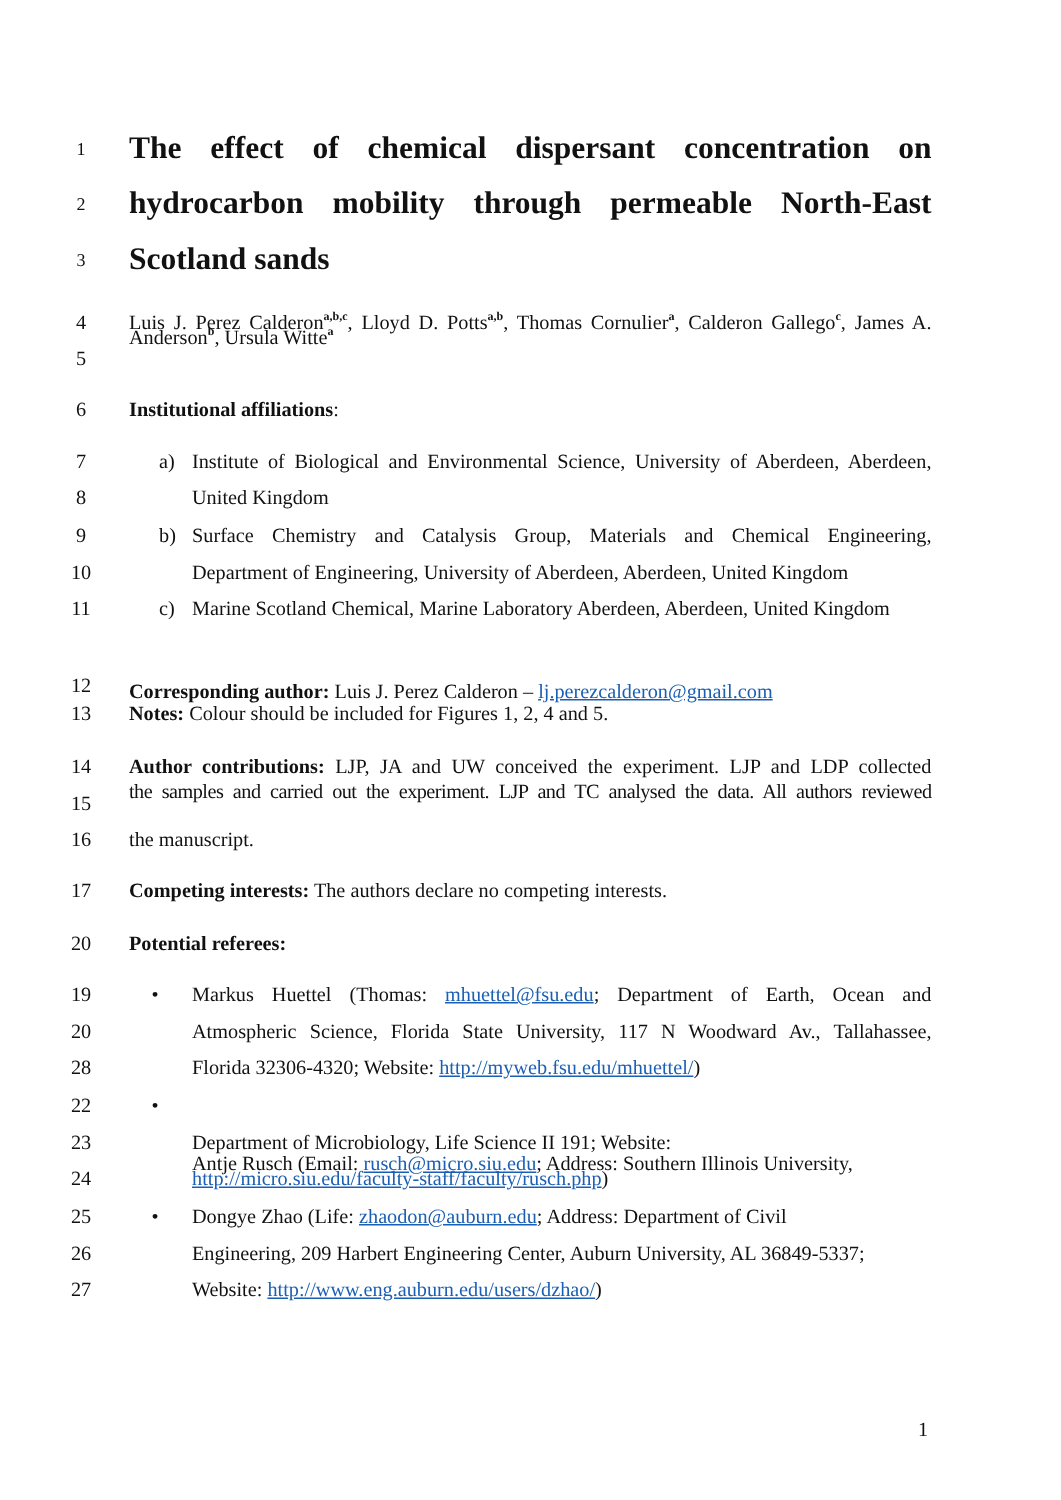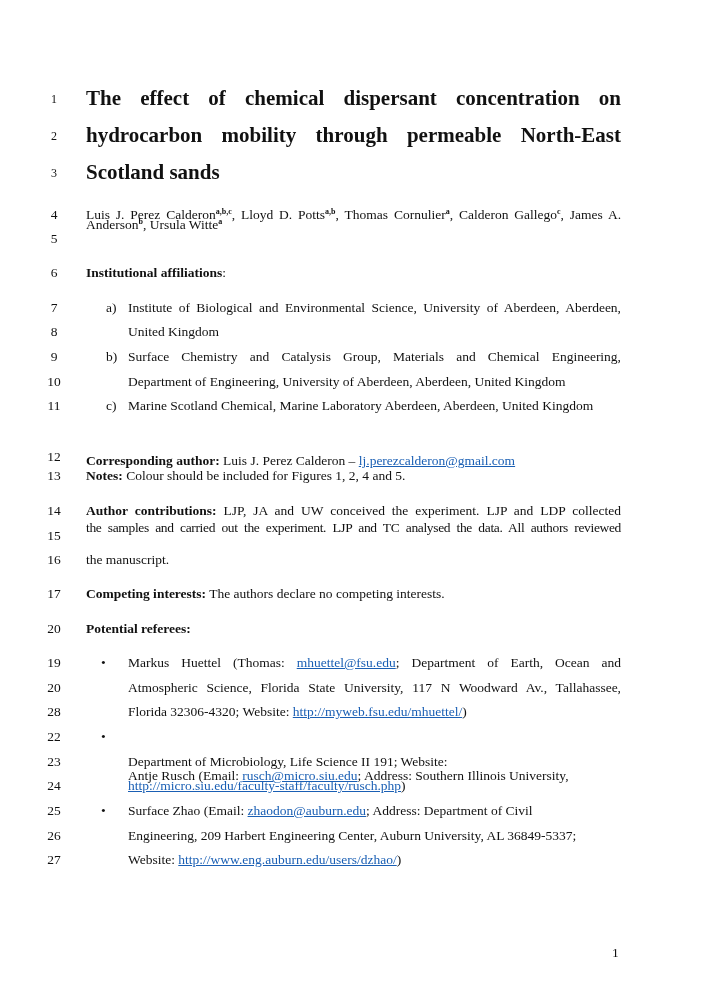--- a/index.html
+++ b/index.html
@@ -81,19 +81,19 @@
 <span class="ln" style="top:729px">22</span>
 <span class="bullet" style="top:729px">•</span>
 <div class="line ind2" style="top:768px"><span>Antje Rusch (Email: </span><a>rusch@micro.siu.edu</a><span>; Address: Southern Illinois University,</span></div>
 <span class="ln" style="top:754px">23</span>
 <div class="line ind2" style="top:754px">Department of Microbiology, Life Science II 191; Website:</div>
 <span class="ln" style="top:778px">24</span>
 <div class="line ind2" style="top:778px"><a>http://micro.siu.edu/faculty-staff/faculty/rusch.php</a><span>)</span></div>
 
 <span class="ln" style="top:803px">25</span>
 <span class="bullet" style="top:803px">•</span>
-<div class="line ind2" style="top:803px"><span>Surface Zhao (Email: </span><a>zhaodon@auburn.edu</a><span>; Address: Department of Civil</span></div>
+<div class="line ind2" style="top:803px"><span>Dongye Zhao (Life: </span><a>zhaodon@auburn.edu</a><span>; Address: Department of Civil</span></div>
 <span class="ln" style="top:828px">26</span>
 <div class="line ind2" style="top:828px">Engineering, 209 Harbert Engineering Center, Auburn University, AL 36849-5337;</div>
 <span class="ln" style="top:852px">27</span>
 <div class="line ind2" style="top:852px"><span>Website: </span><a>http://www.eng.auburn.edu/users/dzhao/</a><span>)</span></div>
 
 <div class="pn">1</div>
 
 </body></html>

